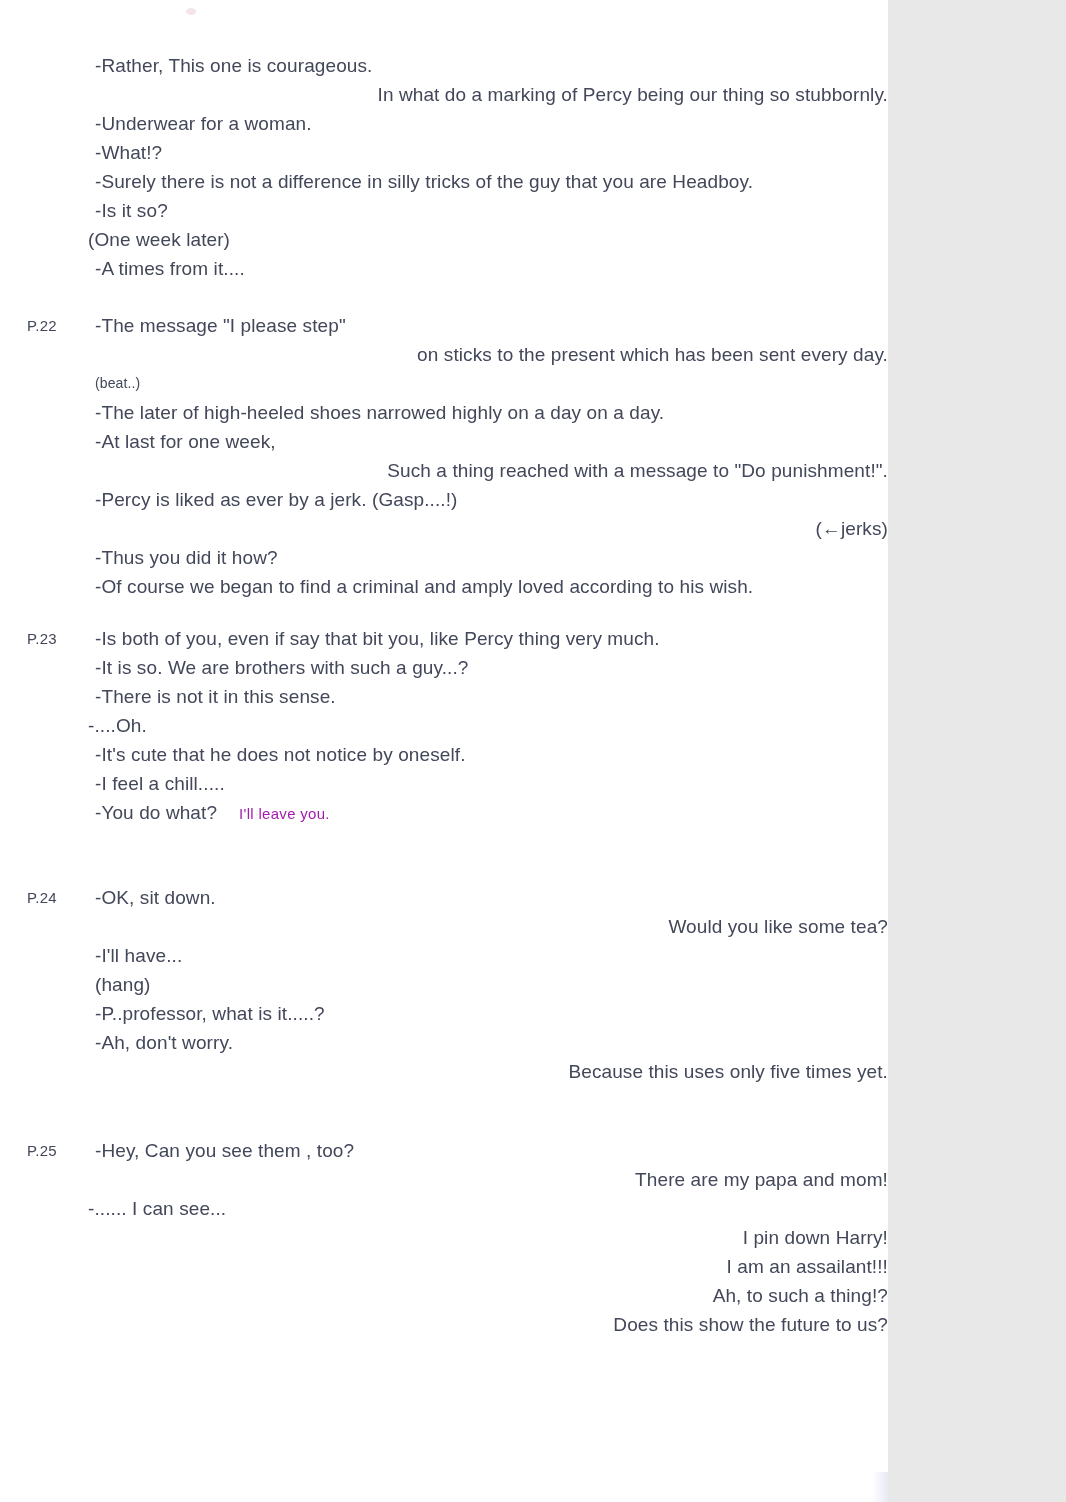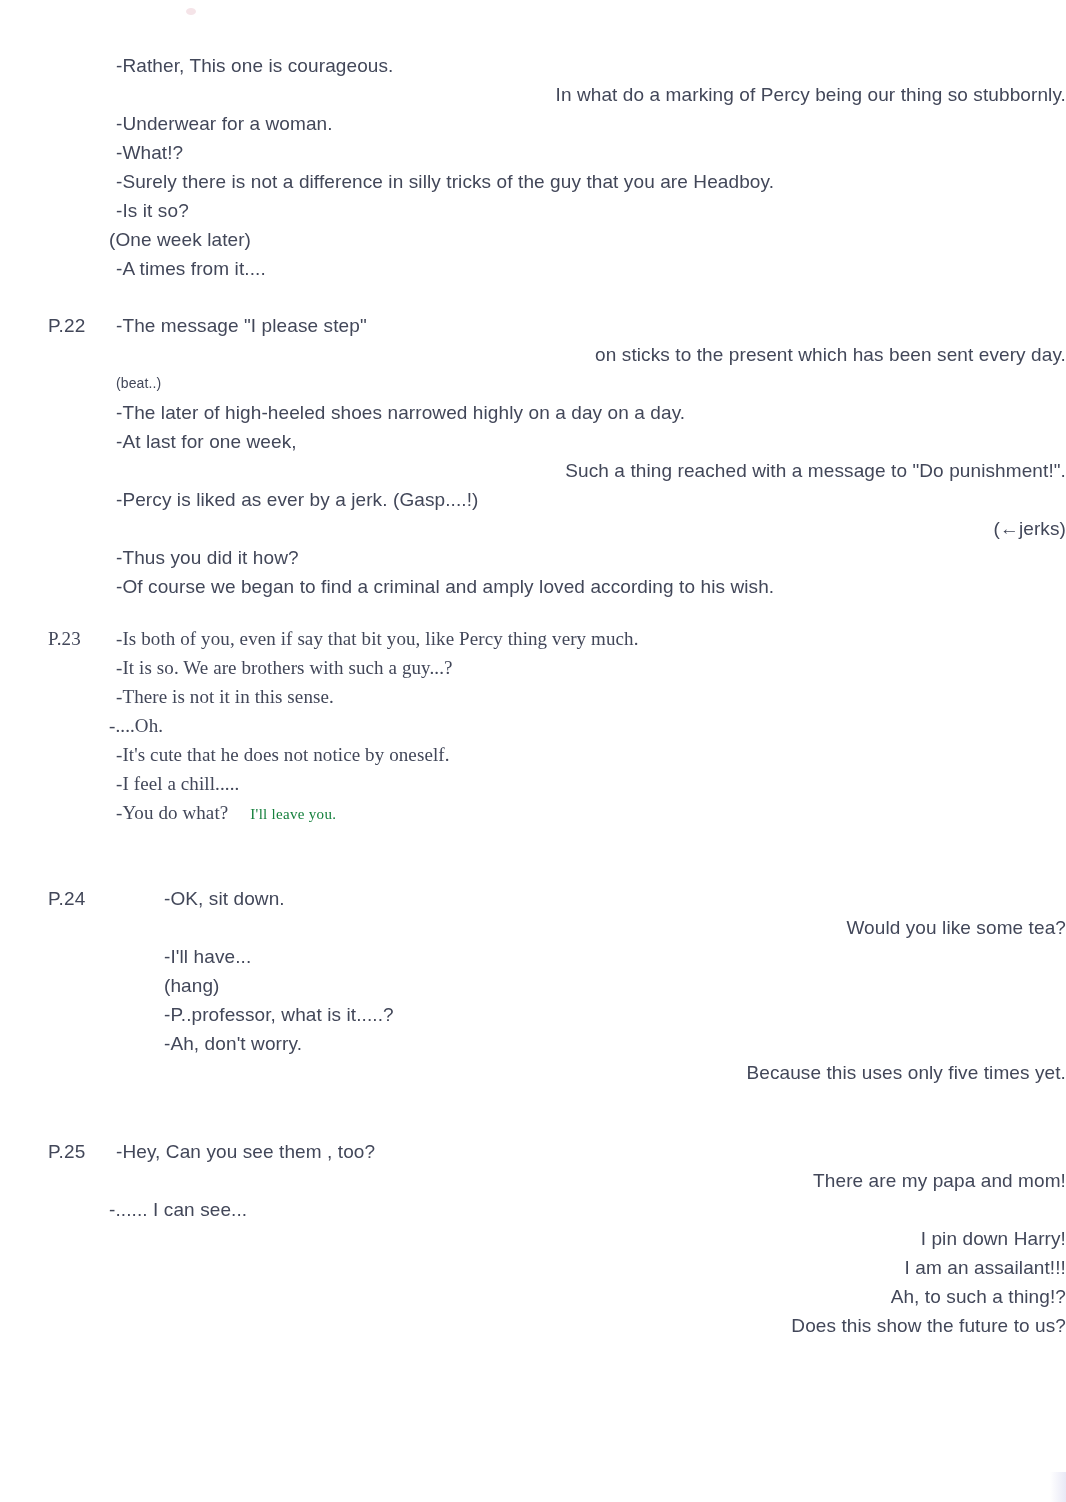--- a/index.html
+++ b/index.html
@@ -2,67 +2,67 @@
 <html><head>
 <meta charset="utf-8">
 <style>
   html, body {
     margin: 0;
     padding: 0;
     background: #e8e8e8;
   }
   .page {
     position: relative;
-    width: 1066px;
+    width: 888px;
     height: 1502px;
     background: #ffffff;
     overflow: hidden;
     font-family: "Liberation Sans", sans-serif;
     color: #424759;
   }
   .content {
     position: absolute;
     top: 0;
     left: 0;
     right: 0;
     padding-top: 51px;
     filter: blur(0.3px);
   }
   .block {
     display: flex;
     align-items: flex-start;
   }
   .block:nth-child(2) { margin-top: 28px; }
-  .block:nth-child(3) { margin-top: 23px; font-family: Liberation Serif, serif; }
-  .block:nth-child(4) { margin-top: 55px; gap: 48px; }
+  .block:nth-child(3) { margin-top: 23px; }
+  .block:nth-child(4) { margin-top: 55px; }
   .block:nth-child(5) { margin-top: 50px; }
   .label-col {
     flex: 0 0 68px;
-    padding-left: 48px;
-    font-size: 19px;
+    padding-left: 27px;
+    font-size: 15px;
     line-height: 29px;
     letter-spacing: 0.2px;
     white-space: nowrap;
   }
   .lines-col {
     flex: 1 1 auto;
     min-width: 0;
   }
   .line {
     font-size: 19px;
     line-height: 29px;
     letter-spacing: 0.1px;
     white-space: pre-wrap;
   }
   .line.c { margin-left: 8px; text-align: right; }   
   .line.p { margin-left: -7px; }  
   .line.s { font-size: 14px; }    
   .inline-note {
     font-size: 15px;
-    color: #15803d;
+    color: #a21caf;
     margin-left: 22px;
     letter-spacing: 0.3px;
   }
   .scan-artifact {
     position: absolute;
     pointer-events: none;
   }
   .artifact-top {
     left: 186px;
     top: 8px;

